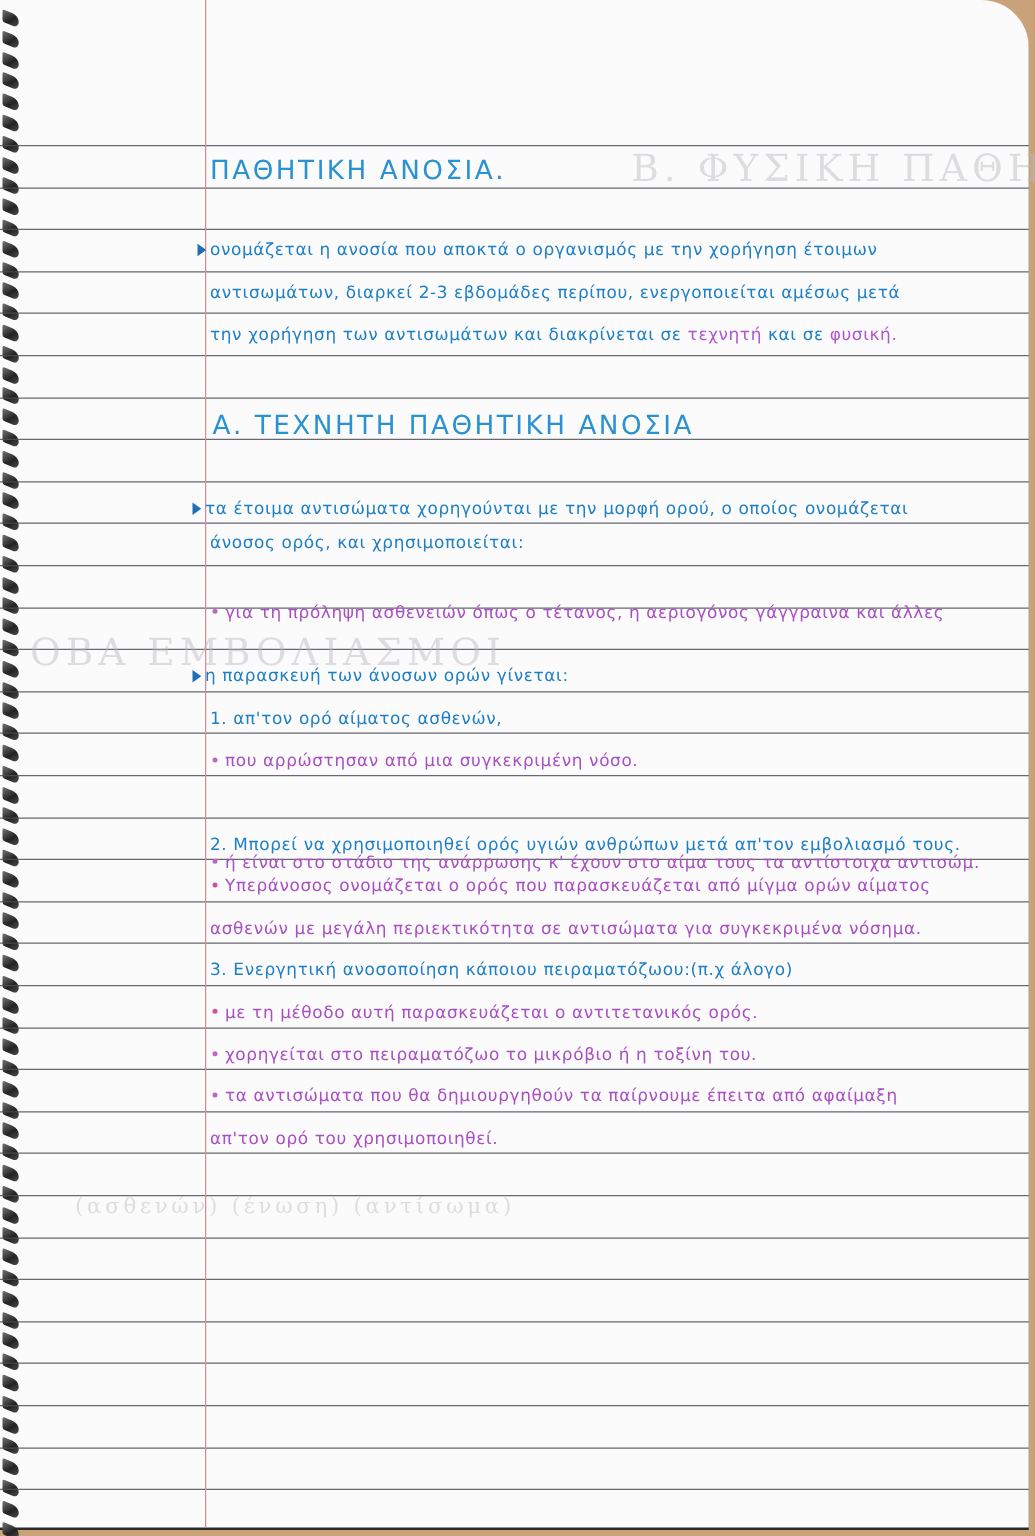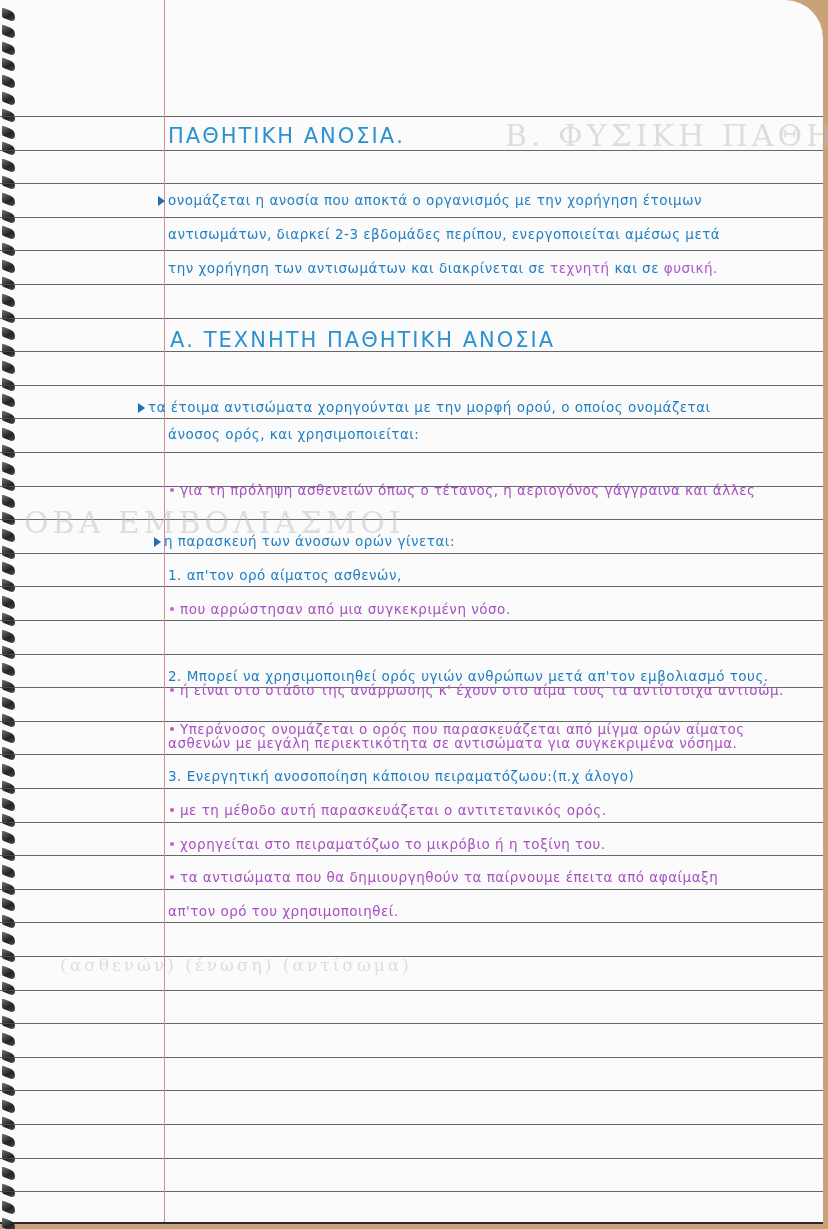--- a/index.html
+++ b/index.html
@@ -190,21 +190,21 @@
   <div class="line blue" style="top:226px;">αντισωμάτων, διαρκεί 2-3 εβδομάδες περίπου, ενεργοποιείται αμέσως μετά</div>
   <div class="line blue" style="top:260px;">
     <span>την χορήγηση των αντισωμάτων και διακρίνεται σε</span>
     <span class="hl-purple">τεχνητή</span>
     <span>και σε</span>
     <span class="hl-purple">φυσική.</span>
   </div>
 
   <div class="line heading" style="top:328px; left:170px;">Α. ΤΕΧΝΗΤΗ ΠΑΘΗΤΙΚΗ ΑΝΟΣΙΑ</div>
 
-  <div class="line blue" style="top:399px; left:138px;text-align:right;">
+  <div class="line blue" style="top:399px; left:154px;text-align:right;">
     <span class="bullet-tri"></span><span>τα έτοιμα αντισώματα χορηγούνται με την μορφή ορού, ο οποίος ονομάζεται</span>
   </div>
   <div class="line blue" style="top:415px;margin-top:11px;">άνοσος ορός, και χρησιμοποιείται:</div>
 
   <div class="line purple" style="top:482px;">
     <span class="dot"></span><span>για τη πρόληψη ασθενειών όπως ο τέτανος, η αεριογόνος γάγγραινα και άλλες</span>
   </div>
 
   <div class="line blue" style="top:533px; left:154px;">
     <span class="bullet-tri"></span><span>η παρασκευή των άνοσων ορών γίνεται:</span>
@@ -212,21 +212,21 @@
 
   <div class="line blue" style="top:567px;">1. απ'τον ορό αίματος ασθενών,</div>
   <div class="line purple" style="top:601px;">
     <span class="dot"></span><span>που αρρώστησαν από μια συγκεκριμένη νόσο.</span>
   </div>
   <div class="line purple" style="top:634px;margin-top:48px;">
     <span class="dot"></span><span>ή είναι στο στάδιο της ανάρρωσης κ' έχουν στο αίμα τους τα αντίστοιχα αντισώμ.</span>
   </div>
 
   <div class="line blue" style="top:668px;">2. Μπορεί να χρησιμοποιηθεί ορός υγιών ανθρώπων μετά απ'τον εμβολιασμό τους.</div>
-  <div class="line purple" style="top:701px;margin-top:20px;">
+  <div class="line purple" style="top:701px;">
     <span class="dot pink"></span><span>Υπεράνοσος ονομάζεται ο ορός που παρασκευάζεται από μίγμα ορών αίματος</span>
   </div>
   <div class="line purple" style="top:735px;">ασθενών με μεγάλη περιεκτικότητα σε αντισώματα για συγκεκριμένα νόσημα.</div>
 
   <div class="line blue" style="top:768px;">3. Ενεργητική ανοσοποίηση κάποιου πειραματόζωου:(π.χ άλογο)</div>
   <div class="line purple" style="top:802px;">
     <span class="dot pink"></span><span>με τη μέθοδο αυτή παρασκευάζεται ο αντιτετανικός ορός.</span>
   </div>
   <div class="line purple" style="top:836px;">
     <span class="dot"></span><span>χορηγείται στο πειραματόζωο το μικρόβιο ή η τοξίνη του.</span>

